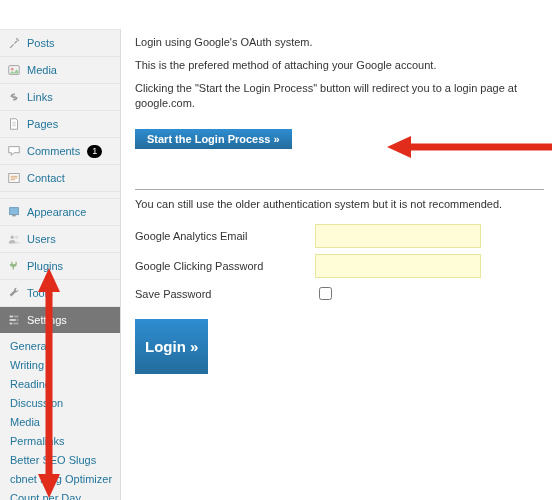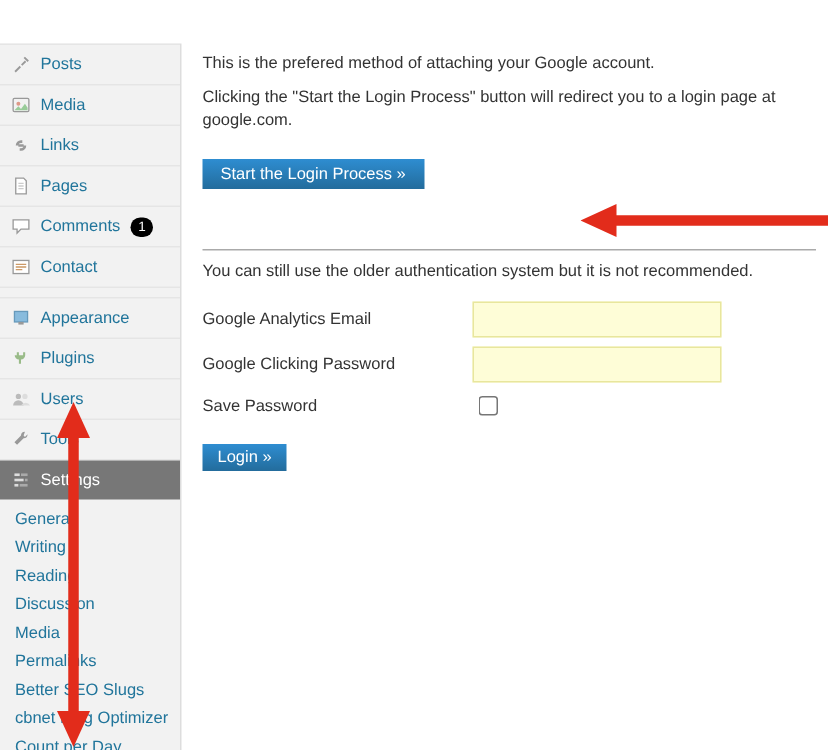--- a/index.html
+++ b/index.html
@@ -12,22 +12,22 @@
   .menu>li.open>a{background:#777;}
   .menu>li.open>a .lbl{color:#fff;}
   .icn{width:16px;height:16px;display:inline-flex;align-items:center;justify-content:center;flex-shrink:0;}
   .icn svg{width:14px;height:14px;}
   .count-bubble{background:#000;color:#fff;border-radius:8px;font-size:9px;padding:0 5px;line-height:13px;margin-left:2px;}
   .submenu{list-style:none;margin:0;padding:4px 0;}
   .submenu a{display:block;text-decoration:none;color:#21759b;padding:2px 6px 2px 10px;font-size:11px;line-height:15px;}
   .content{flex:1;padding:6px 16px 10px 14px;border-left:1px solid #ddd;position:relative;min-width:0;}
   .blurb p{margin:0 0 8px 0;font-size:11px;line-height:15px;color:#333;}
   .blurb-gap{height:18px;}
-  .btn{display:inline-block;background:linear-gradient(#2e8dd1,#236c9c);color:#fff;border-radius:0;padding:4px 12px;font-size:11px;font-weight:normal;border:0;cursor:pointer;}
-  .btn.sm{padding:3px 10px;font-size:11px;}
+  .btn{display:inline-block;background:linear-gradient(#2e8dd1,#236c9c);color:#fff;border-radius:0;padding:4px 12px;font-size:11px;font-weight:bold;border:0;cursor:pointer;}
+  .btn.sm{padding:19px 10px;font-size:15px;}
   .sep{border:none;border-top:1px solid #aaa;margin:40px 0 6px 0;}
   .hint{font-size:11px;margin:8px 0 14px 0;}
   .form-row{display:flex;align-items:center;margin:6px 0;}
   .form-row .flabel{width:180px;font-size:11px;color:#333;}
   .finput{background:#fefdd7;border:1px solid #e8e69d;height:20px;width:160px;}
   .fcheck{ }
   .arrow-horz{position:absolute;left:266px;top:103px;width:170px;height:30px;pointer-events:none;}
   .arrow-vert{position:absolute;left:34px;top:268px;width:30px;height:230px;pointer-events:none;z-index:5;}
 </style>
 </head>
@@ -110,37 +110,37 @@
                 <rect x="6" y="11" width="4" height="2" fill="#999"></rect>
               </svg>
             </span>
             <span class="lbl">Appearance</span>
           </a>
         </li>
       <li>
           <a href="#">
             <span class="icn">
               <svg viewBox="0 0 16 16">
-                <path fill="#9b8" d="M6 2v3h4V2h2v3a4 4 0 01-4 4v4H6V9a4 4 0 01-4-4h2V2z" transform="scale(.8) translate(2,2)"></path>
-              </svg>
-            </span>
-            <span class="lbl">Plugins</span>
-          </a>
-        </li>
-      <li>
-          <a href="#">
-            <span class="icn">
-              <svg viewBox="0 0 16 16">
                 <circle cx="6" cy="6" r="2" fill="#bbb"></circle>
                 <path d="M2 13a4 4 0 018 0z" fill="#bbb"></path>
                 <circle cx="11" cy="6" r="2" fill="#ddd"></circle>
                 <path d="M8 13a4 4 0 017 0z" fill="#ddd"></path>
               </svg>
             </span>
             <span class="lbl">Users</span>
+          </a>
+        </li>
+      <li>
+          <a href="#">
+            <span class="icn">
+              <svg viewBox="0 0 16 16">
+                <path fill="#9b8" d="M6 2v3h4V2h2v3a4 4 0 01-4 4v4H6V9a4 4 0 01-4-4h2V2z" transform="scale(.8) translate(2,2)"></path>
+              </svg>
+            </span>
+            <span class="lbl">Plugins</span>
           </a>
         </li>
       <li>
           <a href="#">
             <span class="icn">
               <svg viewBox="0 0 16 16">
                 <path fill="#999" d="M11 2a3 3 0 00-3 3l-5 5 2 2 5-5a3 3 0 003-3l-2 2-1-1z"></path>
               </svg>
             </span>
             <span class="lbl">Tools</span>
@@ -192,20 +192,21 @@
               <a href="#">Easy AdSense</a>
             </li>
 
         </ul>
       </li>
     </ul>
   </div>
 
   <div class="content">
     <div class="blurb">
+      <p>Login using Google's OAuth system.</p>
       <p>This is the prefered method of attaching your Google account.</p>
       <p style="margin-bottom:0">Clicking the "Start the Login Process" button will redirect you to a login page at google.com.</p>
     </div>
     <div class="blurb-gap"></div>
     <button class="btn">Start the Login Process »</button>
 
     <svg class="arrow-horz" viewBox="0 0 170 30">
       <line x1="20" y1="15" x2="165" y2="15" stroke="#e22c1b" stroke-width="7"></line>
       <polygon points="0,15 24,4 24,26" fill="#e22c1b"></polygon>
     </svg>

